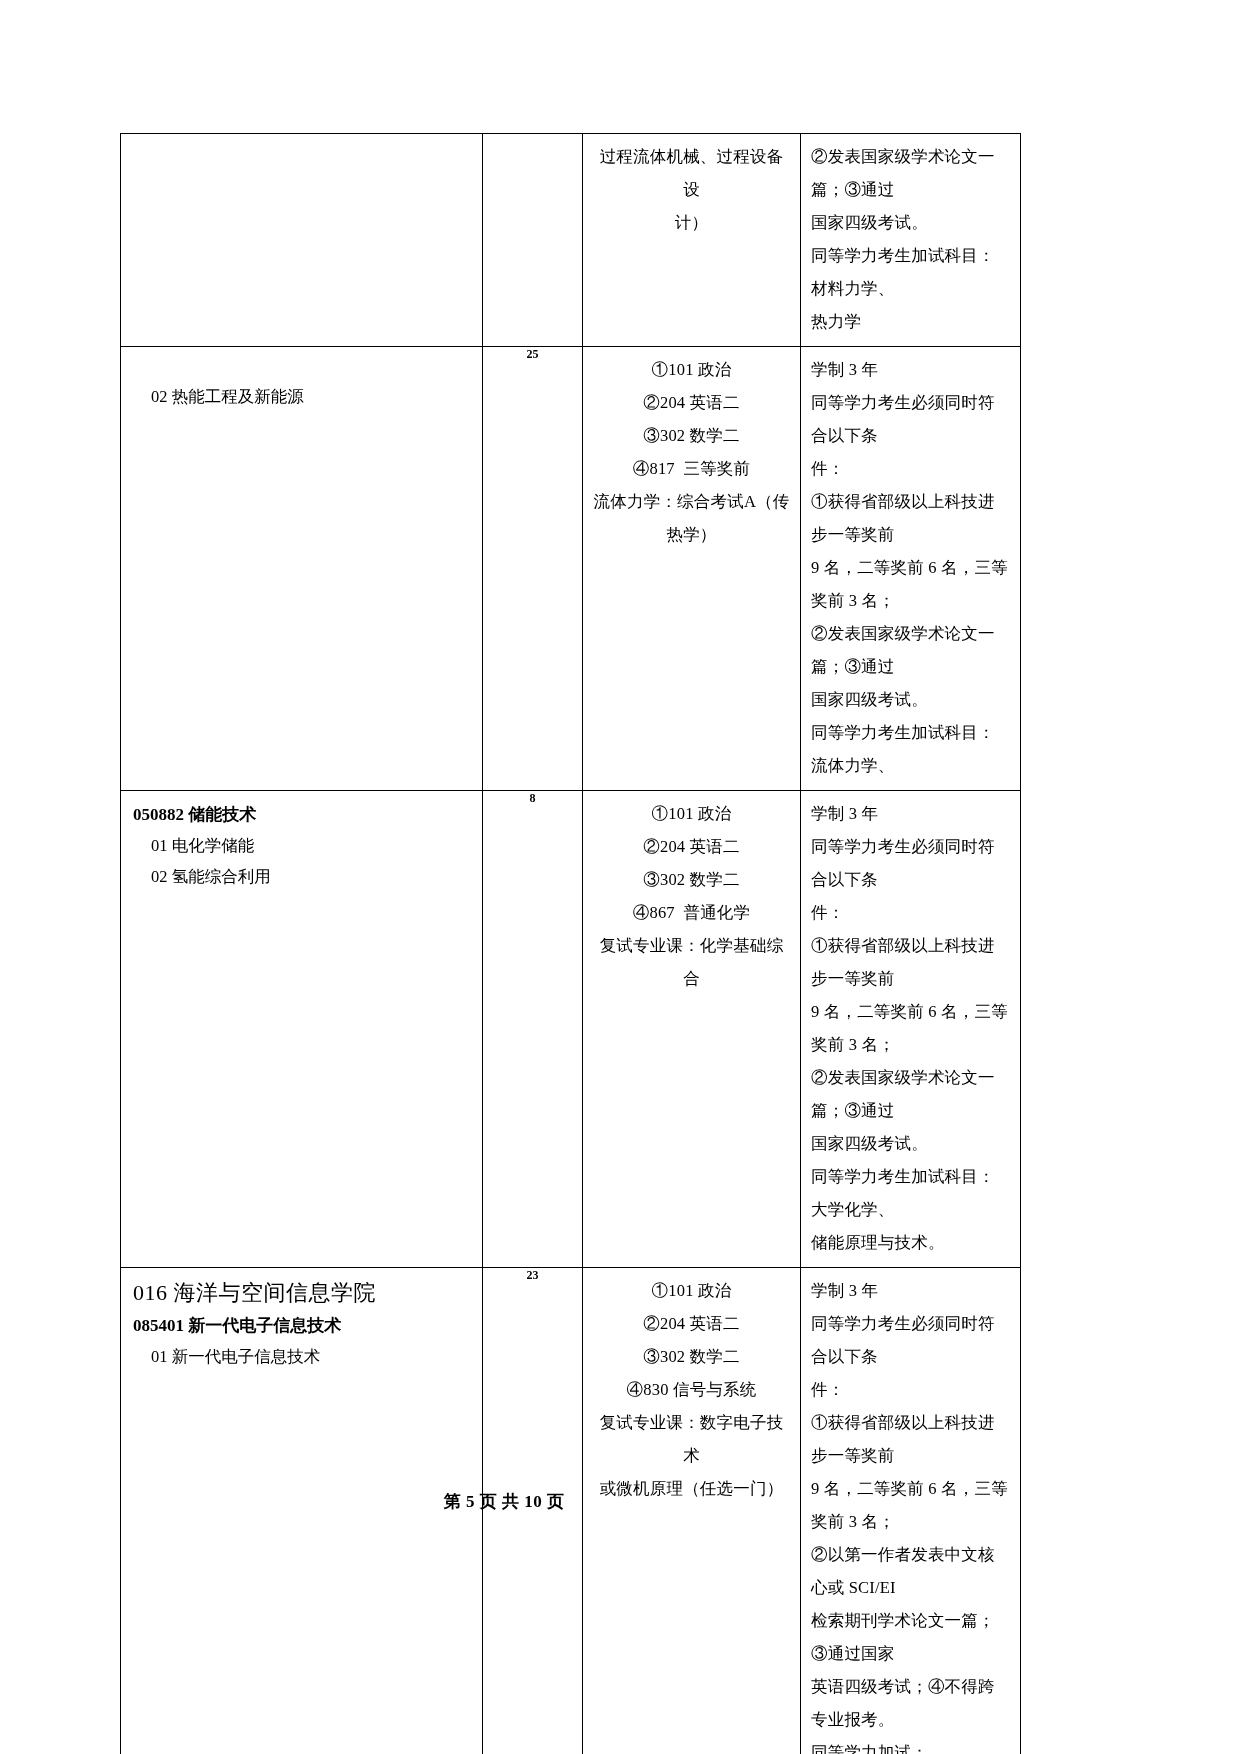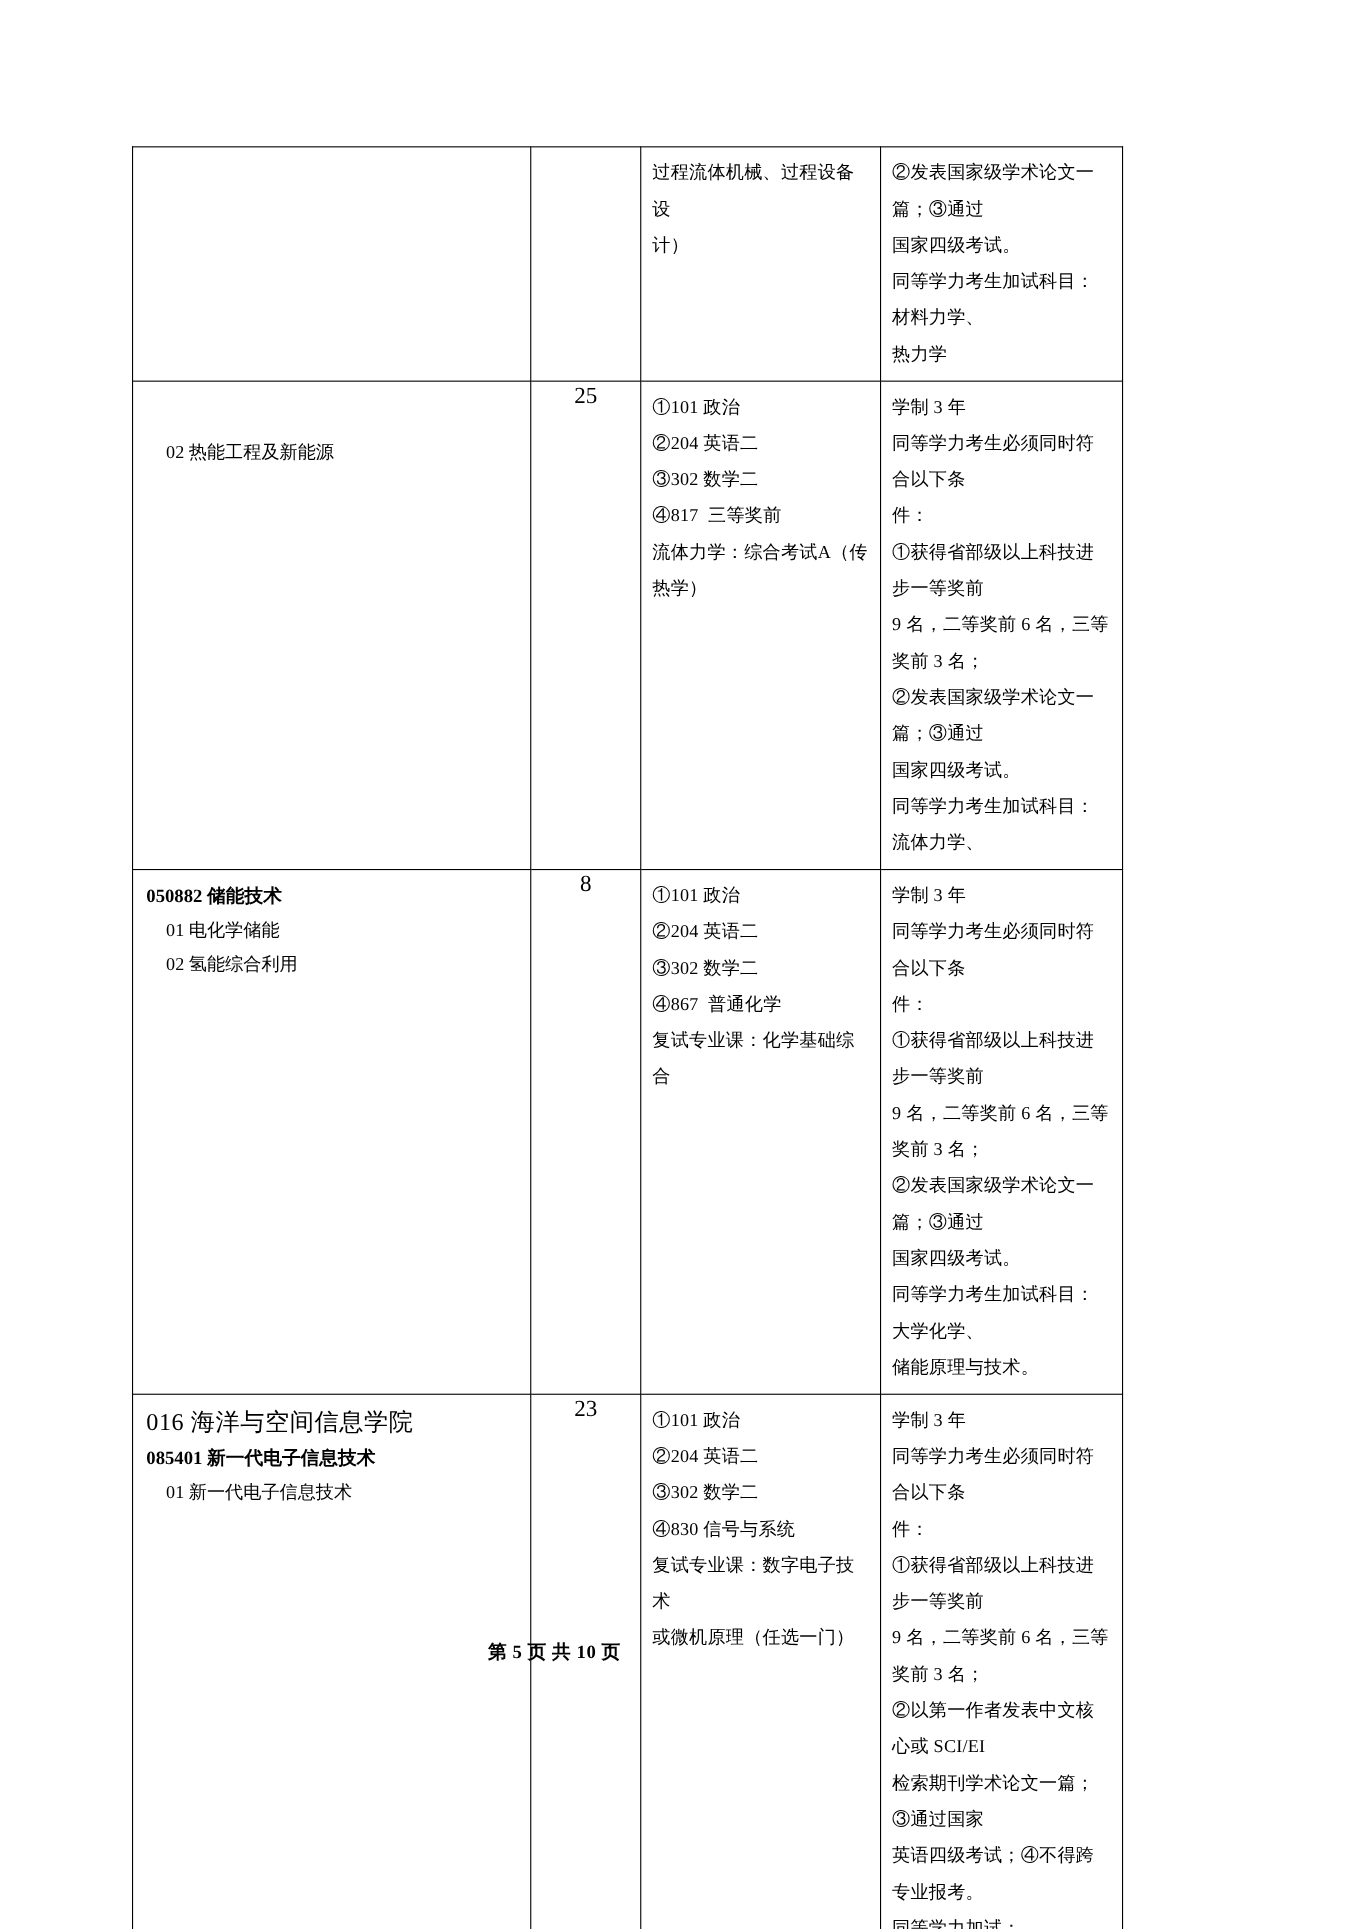--- a/index.html
+++ b/index.html
@@ -73,24 +73,25 @@
     line-height: 31px;
     padding-left: 18px;
   }
   .college-head {
     font-size: 22px;
     line-height: 34px;
     font-weight: normal;
     letter-spacing: 0.5px;
   }
   .quota-num {
-    font-size: 21px;
-  }
-
-  td.cell-subject { vertical-align: middle; }
+    font-size: 12px;
+    font-weight: bold;
+  }
+
+  td.cell-subject { vertical-align: middle; text-align: center; }
   td.cell-notes   { vertical-align: top; }
   td.cell-major   { vertical-align: top; }
 
   .footer {
     position: absolute;
     left: 0;
     top: 1490px;
     width: 1008px;
     text-align: center;
     font-size: 17px;
@@ -132,21 +133,21 @@
               <div class="ln">国家四级考试。</div>
               <div class="ln">同等学力考生加试科目：材料力学、</div>
               <div class="ln">热力学</div>
             </div>
           </td>
         </tr>
 
         <tr>
           <td class="cell-major">
             <div class="cell-pad-major" style="height:258px;">
-              <div class="major-dir" style="margin-top:40px;">02 热能工程及新能源</div>
+              <div class="major-dir" style="margin-top:26px;">02 热能工程及新能源</div>
             </div>
           </td>
           <td class="cell-quota">
             <div class="quota-num">25</div>
           </td>
           <td class="cell-subject">
             <div class="cell-pad">
               <div class="ln">①101 政治</div>
               <div class="ln">②204 英语二</div>
               <div class="ln">③302 数学二</div>

